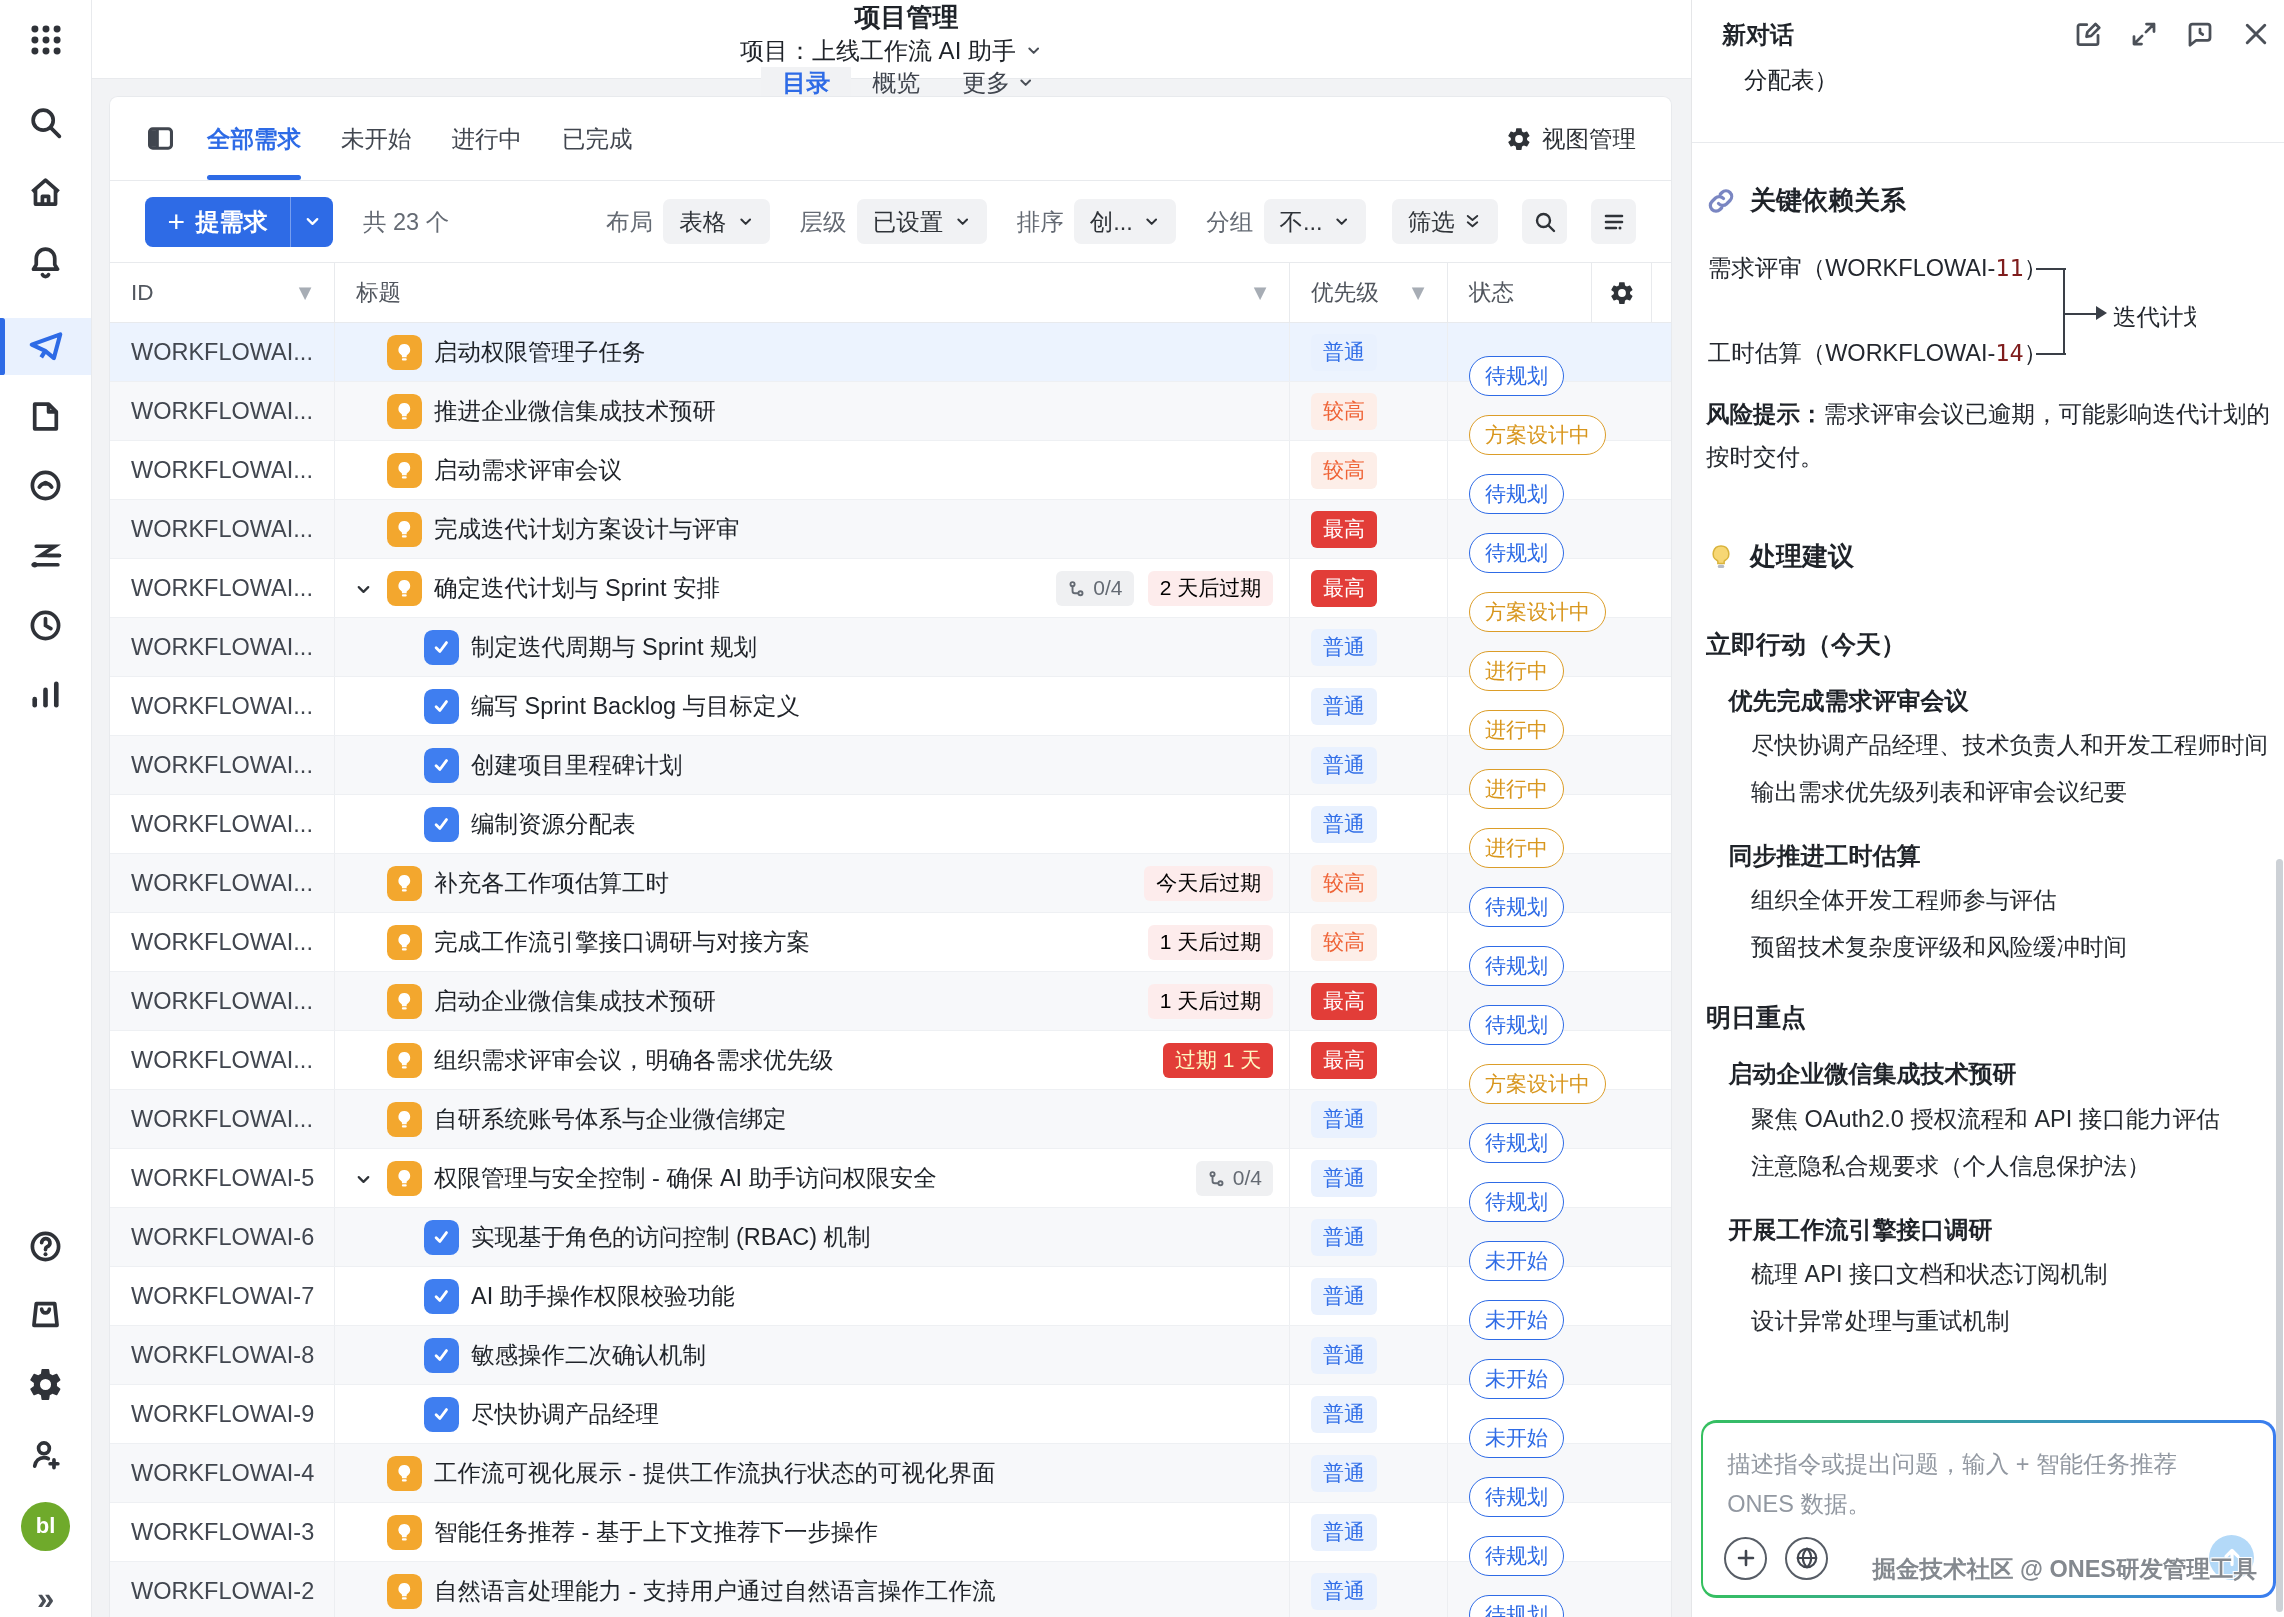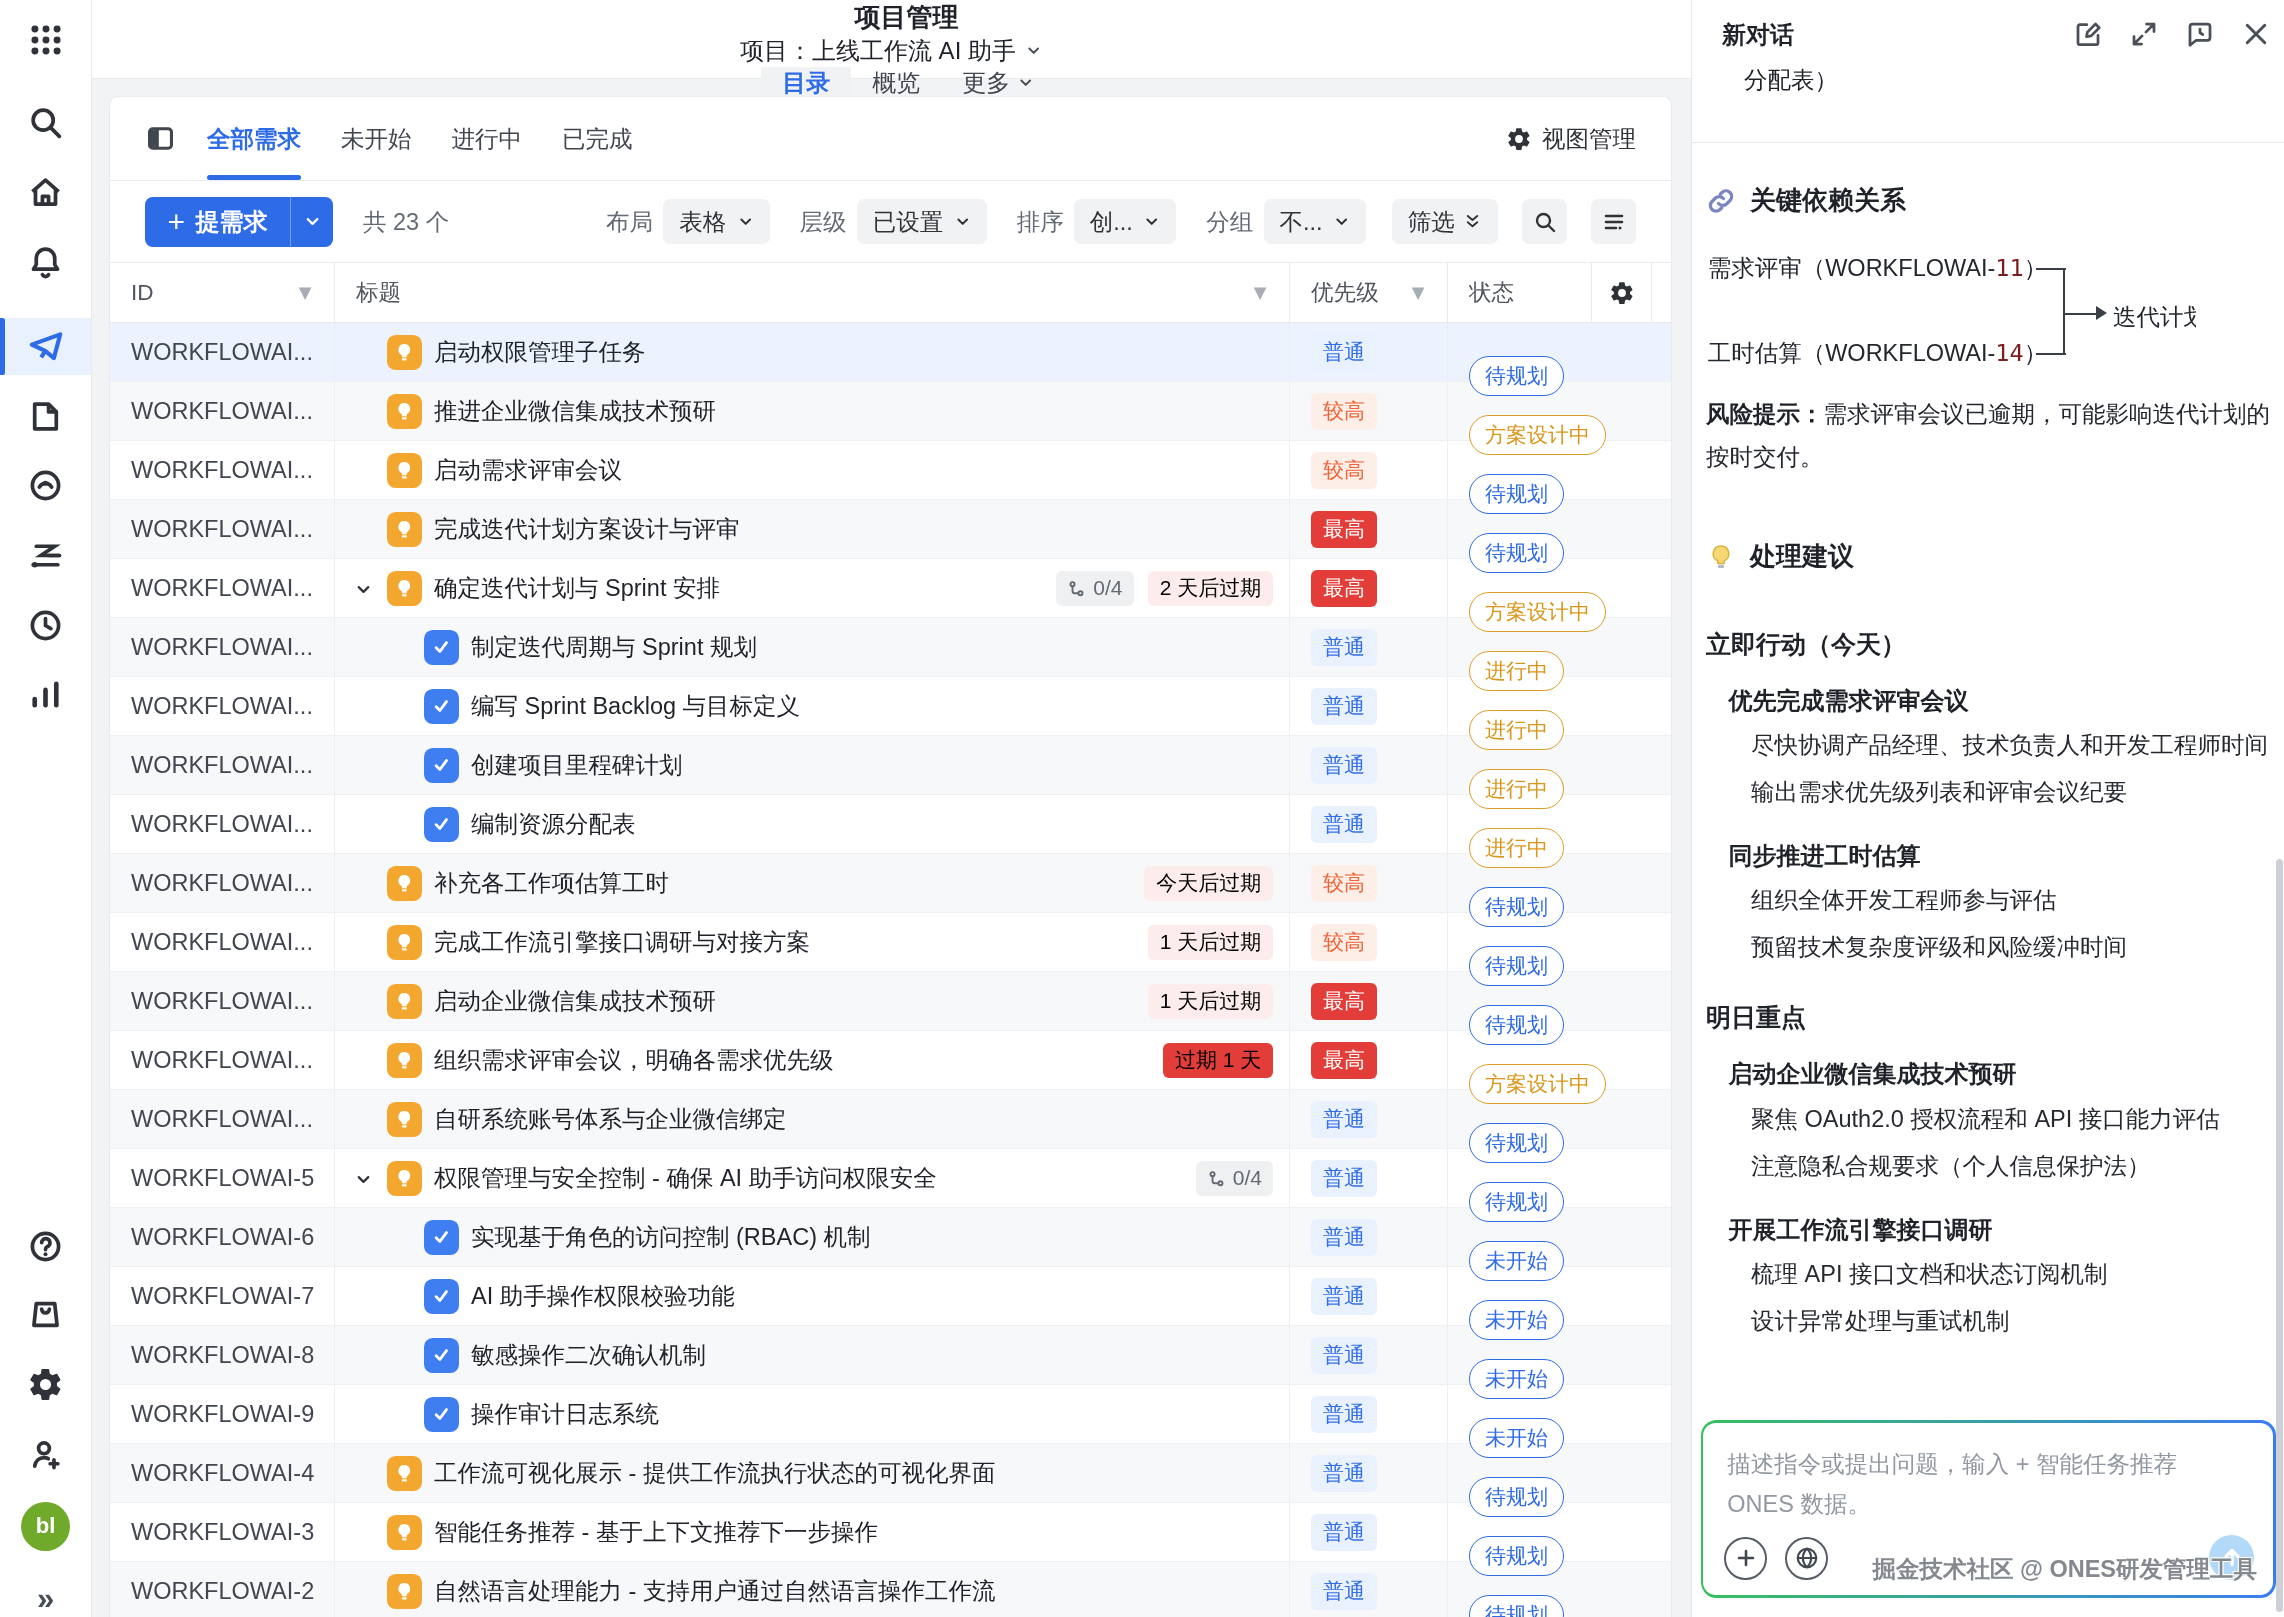--- a/index.html
+++ b/index.html
@@ -81,21 +81,21 @@
   .chip{width:35px;height:35px;border-radius:8.7px;display:flex;align-items:center;justify-content:center;flex:none;}
   .trow.req .chip{background:#f3a72e;}
   .trow.task .chip{background:#3f7ef0;}
   .chip .g-task{display:none;}
   .trow.task .chip .g-task{display:block;}
   .t-text{margin-left:12px;font-size:23.5px;color:#1f2329;white-space:nowrap;overflow:hidden;cursor:pointer;}
   .t-badges{margin-left:auto;display:flex;align-items:center;gap:14px;padding-right:15.7px;flex:none;}
   .lk{height:35px;background:#eff0f2;border-radius:6px;display:none;align-items:center;gap:7px;padding:0 11.3px;color:#646a73;font-size:21px;}
   .trow.haslink .lk{display:flex;}
   .due{height:35px;border-radius:6px;display:none;align-items:center;padding:0 12px;font-size:21px;background:#fdecec;color:#000000;}
-  .due.solid{background:#e23d38;color:#000000;}
+  .due.solid{background:#e23d38;color:#fef9c3;}
   .trow.hasdue .due{display:flex;}
   .c-pri{width:158px;padding-left:21px;}
   .pri{height:37px;border-radius:6px;display:flex;align-items:center;padding:0 12px;font-size:21px;}
   .pri.normal{background:#e9f1fe;color:#3370e8;}
   .pri.high{background:#fdeee8;color:#ef6437;}
   .pri.highest{background:#e23d38;color:#fff;}
   .c-status{width:204px;padding-left:21px;border-right:none;margin-top:48px;}
   .pill{height:38px;border-radius:20px;display:flex;align-items:center;padding:0 15px;font-size:21px;border:1.7px solid;background:#fff;}
   .pill.blue{border-color:#2e6be6;color:#2e6be6;}
   .pill.orange{border-color:#dc9d28;color:#d8961d;}
@@ -964,21 +964,21 @@
         <div class="trow task indent">
     <div class="td c-id">WORKFLOWAI-9</div>
     <div class="td c-title">
 
       <span class="chip">
 
         <svg class="g-task" width="22.6" height="22.6" viewBox="0 0 24 24">
                 <use href="#i-check"></use>
               </svg>
       </span>
-      <span class="t-text">操作审计日志系统</span>
+      <span class="t-text">尽快协调产品经理</span>
       <span class="t-badges">
         
         
       </span>
     </div>
     <div class="td c-pri">
             <span class="pri normal">普通</span>
           </div>
     <div class="td c-status">
             <span class="pill blue">未开始</span>

